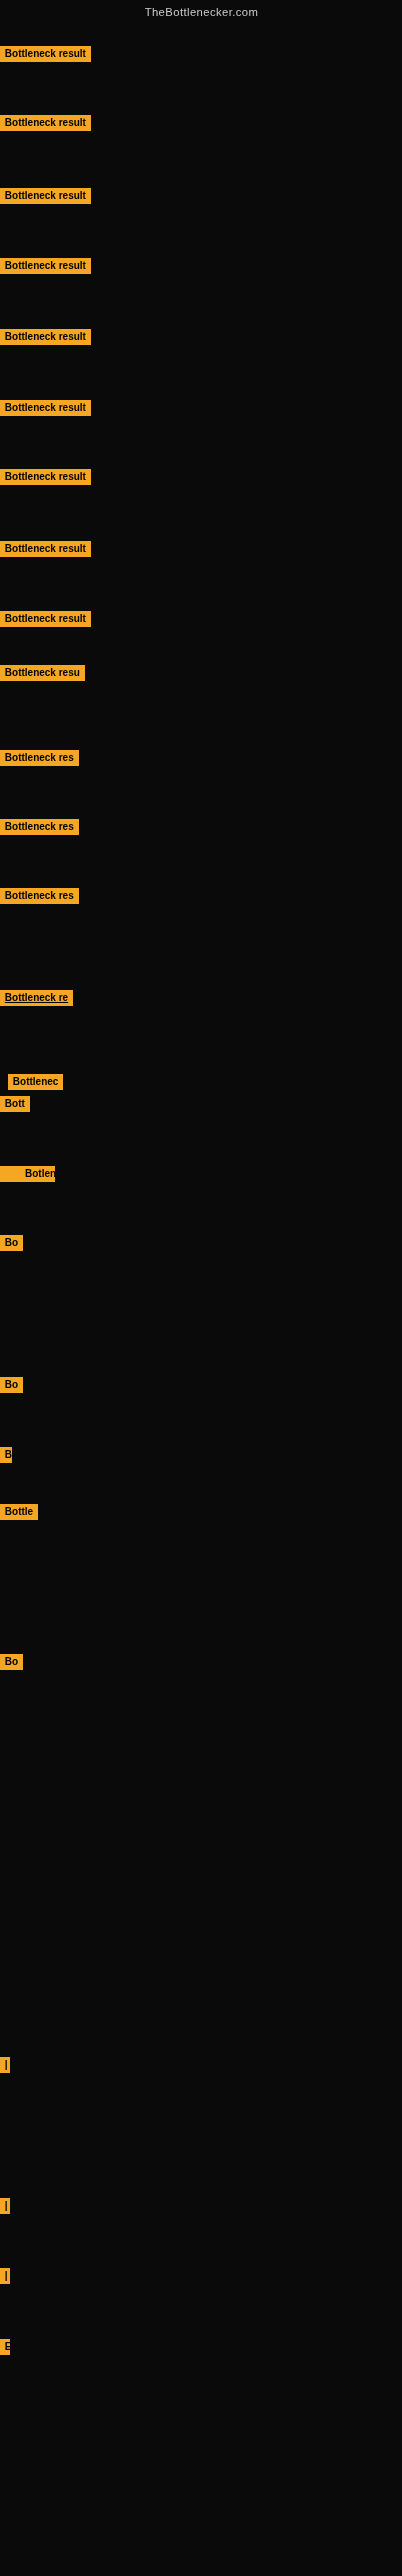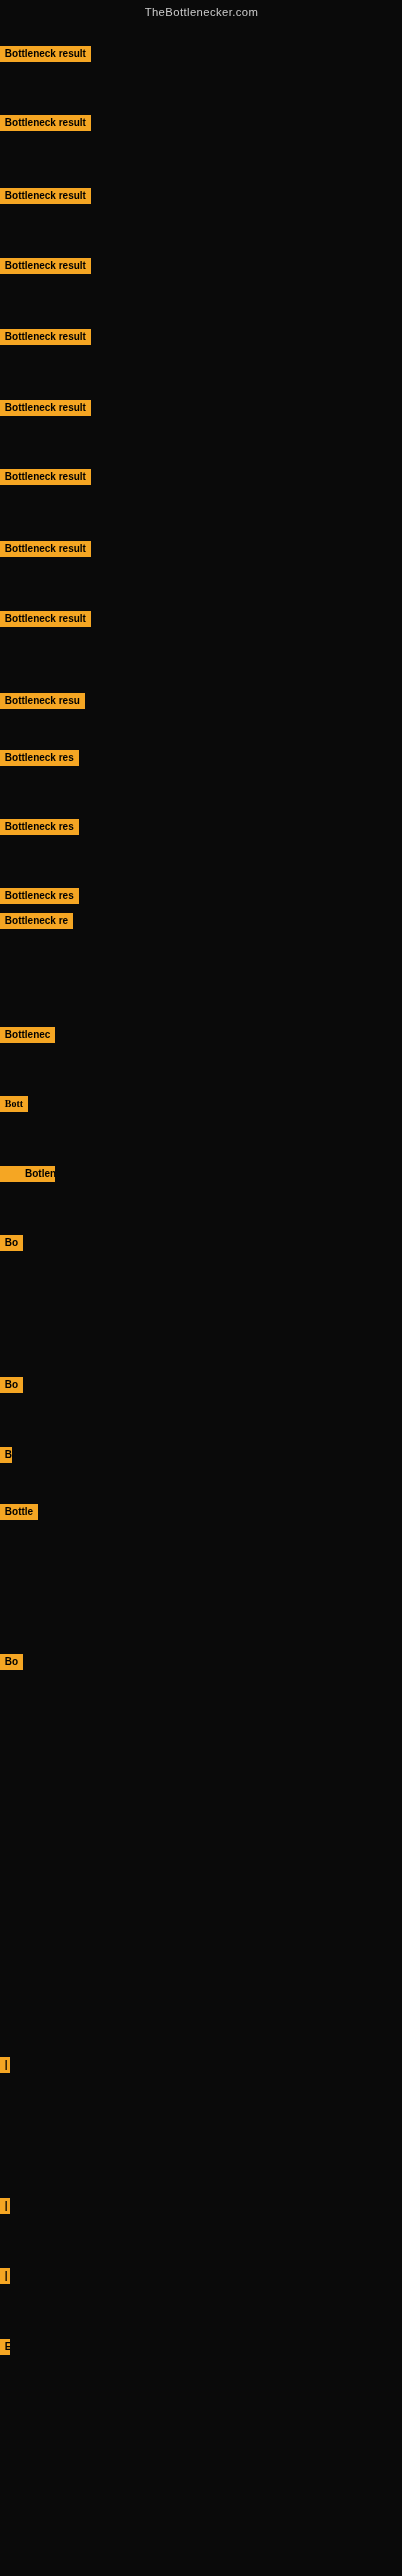--- a/index.html
+++ b/index.html
@@ -53,27 +53,27 @@
 
 <div class="bottleneck-badge" style="top: 46px; max-width: 121px;">Bottleneck result</div>
     <div class="bottleneck-badge" style="top: 115px; max-width: 121px;">Bottleneck result</div>
     <div class="bottleneck-badge" style="top: 188px; max-width: 118px;">Bottleneck result</div>
     <div class="bottleneck-badge" style="top: 258px; max-width: 115px;">Bottleneck result</div>
     <div class="bottleneck-badge" style="top: 329px; max-width: 115px;">Bottleneck result</div>
     <div class="bottleneck-badge" style="top: 400px; max-width: 110px;">Bottleneck result</div>
     <div class="bottleneck-badge" style="top: 469px; max-width: 107px;">Bottleneck result</div>
     <div class="bottleneck-badge" style="top: 541px; max-width: 113px;">Bottleneck result</div>
     <div class="bottleneck-badge" style="top: 611px; max-width: 105px;">Bottleneck result</div>
-    <div class="bottleneck-badge" style="top: 693px; max-width: 98px;">Bottleneck resu</div>
+    <div class="bottleneck-badge" style="top: 665px; max-width: 98px;">Bottleneck resu</div>
     <div class="bottleneck-badge" style="top: 750px; max-width: 93px;">Bottleneck res</div>
     <div class="bottleneck-badge" style="top: 819px; max-width: 89px;">Bottleneck res</div>
     <div class="bottleneck-badge" style="top: 888px; max-width: 85px;">Bottleneck res</div>
-    <div class="bottleneck-badge" style="top: 913px; max-width: 81px;">Bottleneck re</div>
-    <div class="bottleneck-badge" style="top: 1027px; max-width: 63px;">Bottlenec</div>
-    <div class="bottleneck-badge" style="top: 1096px; max-width: 36px; font-family: Liberation Serif, serif;">Bott</div>
+    <div class="bottleneck-badge" style="top: 990px; max-width: 81px; text-decoration: underline;">Bottleneck re</div>
+    <div class="bottleneck-badge" style="top: 1074px; max-width: 63px; margin-left: 8px;">Bottlenec</div>
+    <div class="bottleneck-badge" style="top: 1096px; max-width: 36px;">Bott</div>
     <div class="bottleneck-badge" style="top: 1166px; max-width: 55px; padding-left: 25px;">Botlenec</div>
     <div class="bottleneck-badge" style="top: 1235px; max-width: 22.5px;">Bo</div>
     <div class="bottleneck-badge" style="top: 1377px; max-width: 22.5px;">Bo</div>
     <div class="bottleneck-badge" style="top: 1447px; max-width: 12px;">B</div>
     <div class="bottleneck-badge" style="top: 1504px; max-width: 44px;">Bottle</div>
     <div class="bottleneck-badge" style="top: 1654px; max-width: 22.5px;">Bo</div>
     <div class="bottleneck-badge" style="top: 2057px; max-width: 6.4px;">|</div>
     <div class="bottleneck-badge" style="top: 2198px; max-width: 6.4px;">|</div>
     <div class="bottleneck-badge" style="top: 2268px; max-width: 6.4px;">|</div>
     <div class="bottleneck-badge" style="top: 2339px; max-width: 9.7px;">E</div>

